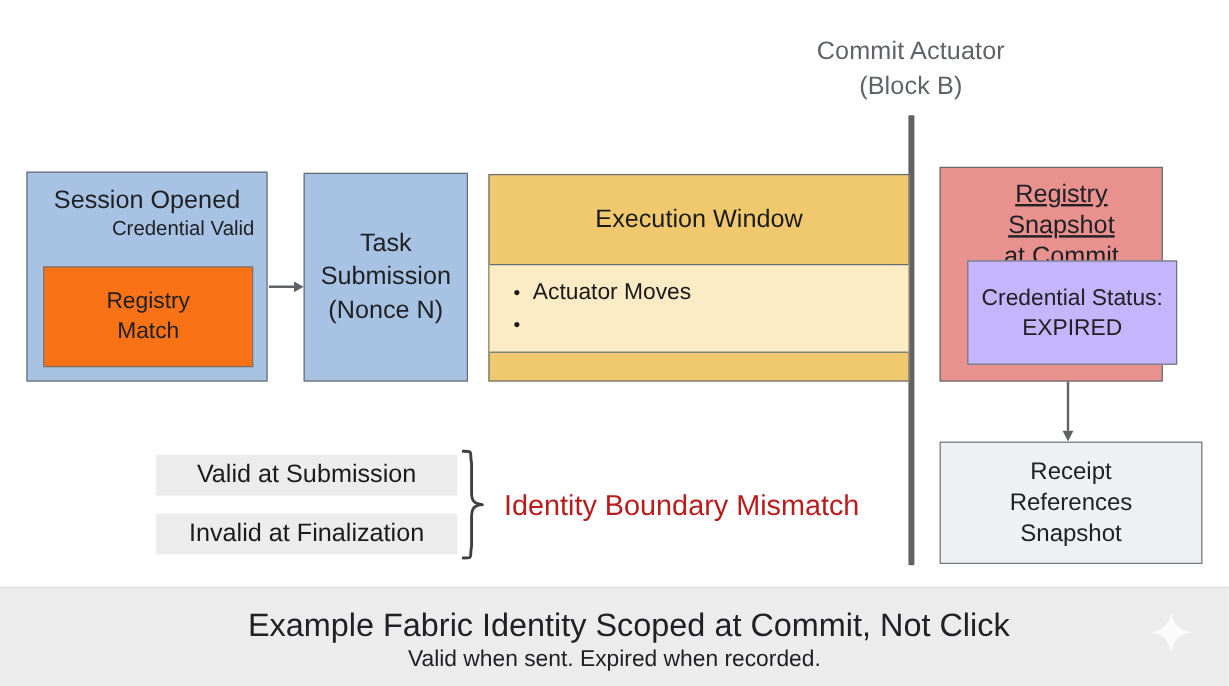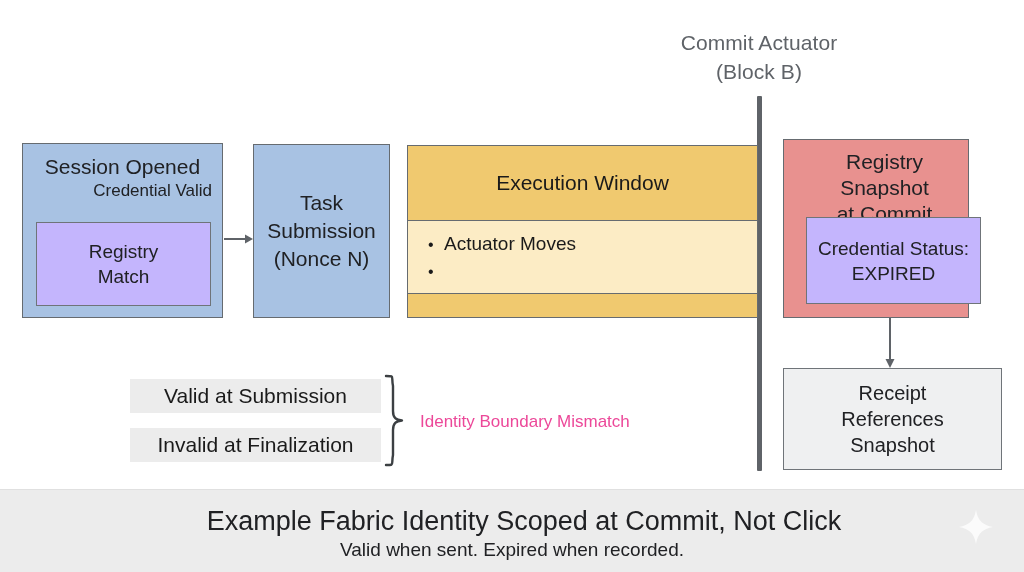--- a/index.html
+++ b/index.html
@@ -70,21 +70,21 @@
     text-align: right;
     margin-top: 1px;
   }
   #registry-match {
     position: absolute;
     left: 13px;
     top: 78px;
     width: 175px;
     height: 84px;
     box-sizing: border-box;
-    background: #c4b5fd;
+    background: #f97316;
     border: 1.5px solid #6f7479;
     display: flex;
     flex-direction: column;
     align-items: center;
     justify-content: center;
     font-size: 19px;
     line-height: 25px;
     text-align: center;
   }
 
@@ -163,20 +163,21 @@
   }
 
   
   #snapshot-box {
     left: 783px;
     top: 139px;
     width: 186px;
     height: 179px;
     background: #e8918f;
     padding: 9px 9px 0 26px;
+    text-decoration: underline;
   }
   #snapshot-title {
     font-size: 21px;
     line-height: 26px;
     text-align: center;
   }
   #cred-status {
     position: absolute;
     left: 22px;
     top: 77px;
@@ -240,23 +241,23 @@
     position: absolute;
     left: 382px;
     top: 374px;
     width: 30px;
     height: 93px;
   }
   #mismatch-label {
     position: absolute;
     left: 420px;
     top: 408px;
-    font-size: 17px;
+    font-size: 24px;
     line-height: 28px;
-    color: #ec4899;
+    color: #b91c1c;
     white-space: nowrap;
   }
 
   
   #banner {
     position: absolute;
     left: 0;
     top: 489px;
     width: 1024px;
     height: 83px;

